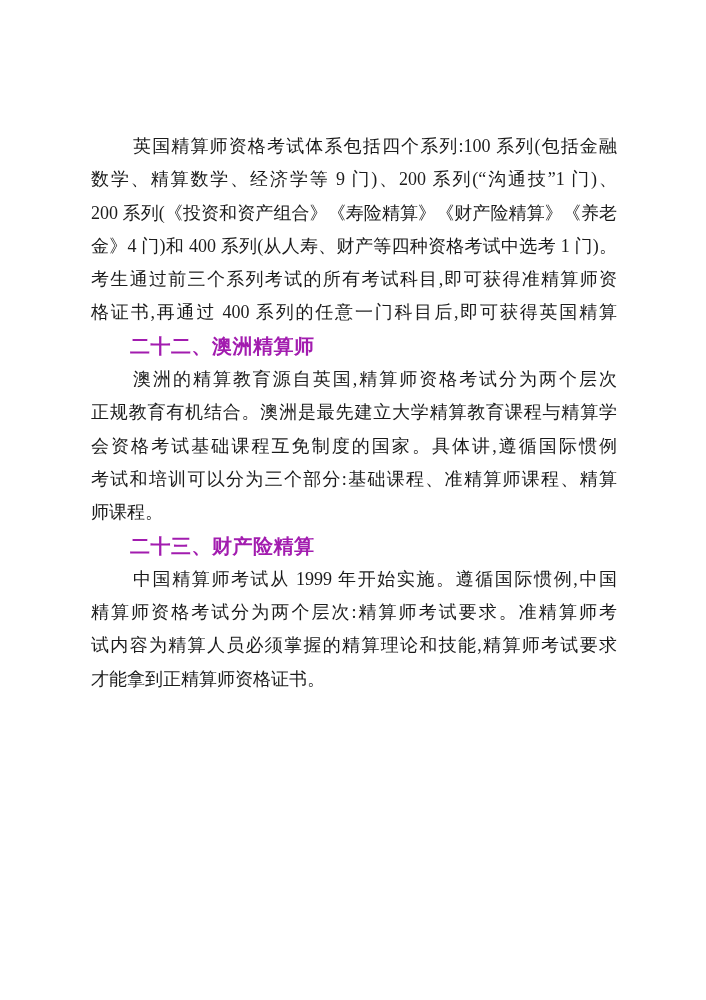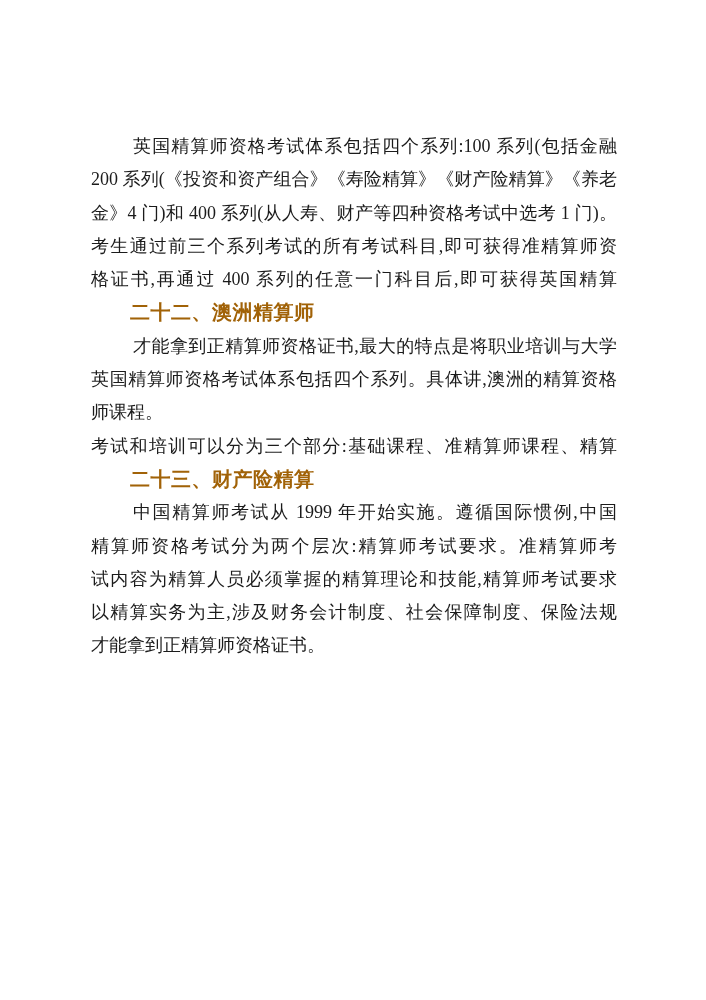--- a/index.html
+++ b/index.html
@@ -41,47 +41,48 @@
     text-align-last: left;
   }
   .line.first {
     text-indent: 42px;
   }
   .heading {
     font-family: "Liberation Sans", "DejaVu Sans", sans-serif;
     font-weight: 700;
     font-size: 20px;
     line-height: 33.3px;
-    color: #a16207;
+    color: #a21caf;
     padding-left: 39px;
     letter-spacing: 0.5px;
     margin: 0;
   }
 </style>
 </head>
 <body>
 
 <div class="page">
   <div class="doc" id="doc">
       <div class="paragraph">
         <div class="line first">英国精算师资格考试体系包括四个系列:100 系列(包括金融</div>
+        <div class="line">数学、精算数学、经济学等 9 门)、200 系列(“沟通技”1 门)、</div>
         <div class="line">200 系列(《投资和资产组合》《寿险精算》《财产险精算》《养老</div>
         <div class="line">金》4 门)和 400 系列(从人寿、财产等四种资格考试中选考 1 门)。</div>
         <div class="line">考生通过前三个系列考试的所有考试科目,即可获得准精算师资</div>
         <div class="line">格证书,再通过 400 系列的任意一门科目后,即可获得英国精算</div>
       </div>
       <div class="heading">二十二、澳洲精算师</div>
       <div class="paragraph">
-        <div class="line first">才能拿到正精算师资格证书,最大的特点是将职业培训与大学</div>
-        <div class="line">英国精算师资格考试体系包括四个系列。具体讲,澳洲的精算资格</div>
+        <div class="line first">澳洲的精算教育源自英国,精算师资格考试分为两个层次</div>
+        <div class="line">正规教育有机结合。澳洲是最先建立大学精算教育课程与精算学</div>
+        <div class="line">会资格考试基础课程互免制度的国家。具体讲,遵循国际惯例</div>
+        <div class="line">考试和培训可以分为三个部分:基础课程、准精算师课程、精算</div>
         <div class="line last">师课程。</div>
-        <div class="line">考试和培训可以分为三个部分:基础课程、准精算师课程、精算</div>
       </div>
       <div class="heading">二十三、财产险精算</div>
       <div class="paragraph">
         <div class="line first">中国精算师考试从 1999 年开始实施。遵循国际惯例,中国</div>
         <div class="line">精算师资格考试分为两个层次:精算师考试要求。准精算师考</div>
         <div class="line">试内容为精算人员必须掌握的精算理论和技能,精算师考试要求</div>
-        <div class="line">以精算实务为主,涉及财务会计制度、社会保障制度、保险法规</div>
         <div class="line last">才能拿到正精算师资格证书。</div>
       </div>
     </div>
 </div>
 
 </body></html>

